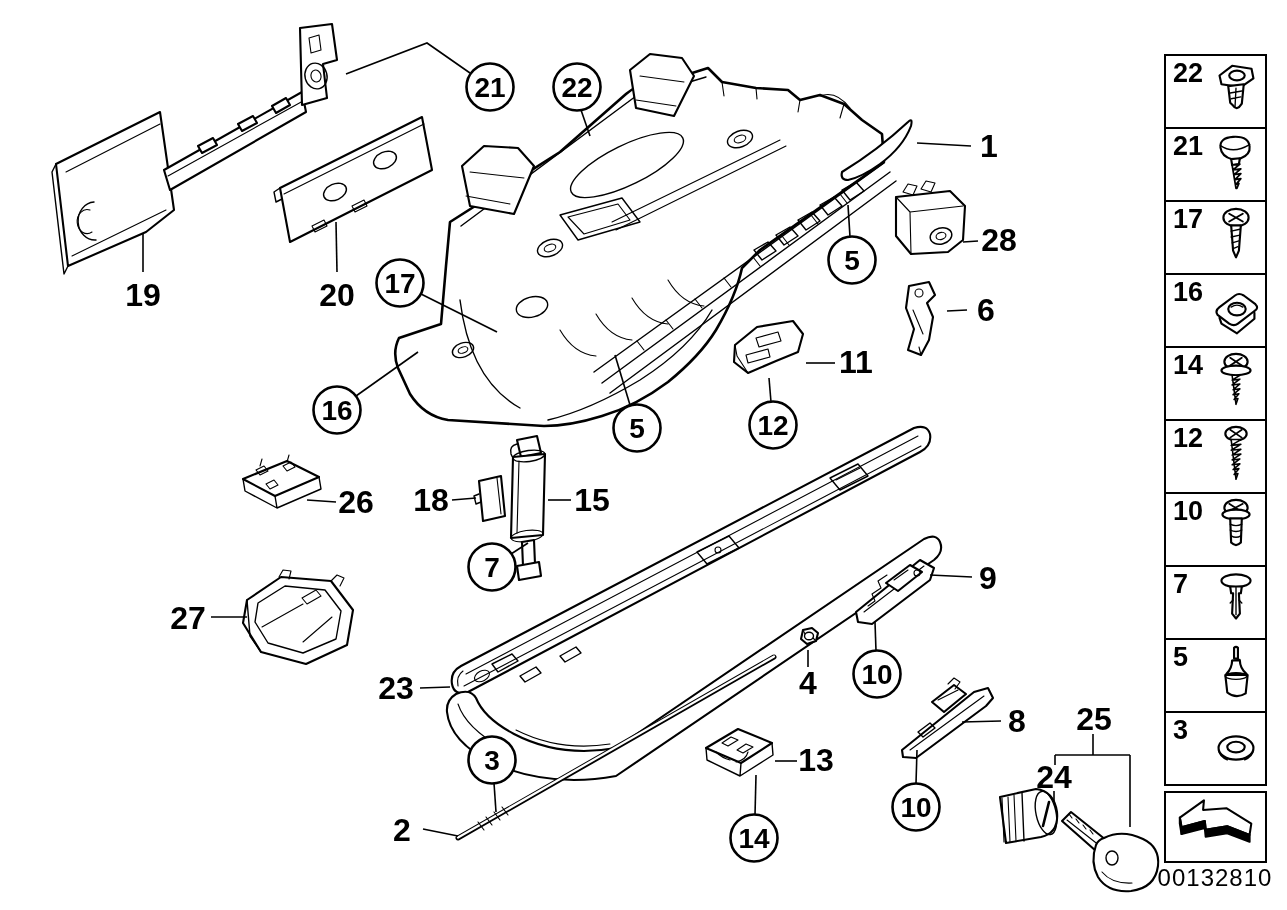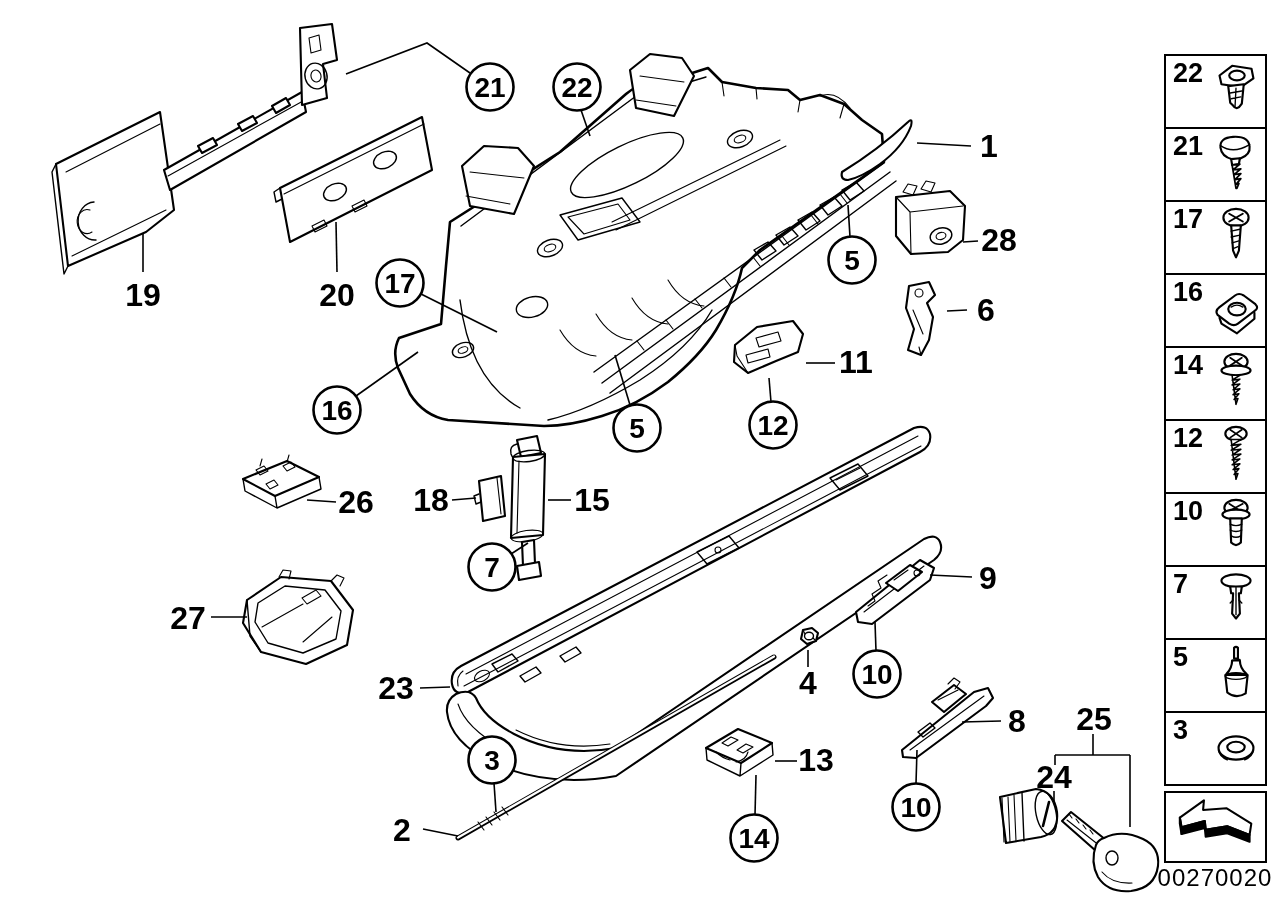--- a/index.html
+++ b/index.html
@@ -478,15 +478,15 @@
         <svg viewBox="0 0 94 72">
           <g stroke="#000" stroke-width="2.4" stroke-linejoin="round">
             <path fill="#fff" d="M5,24 L33,4 L32,15 L59,13 L88,31 L86,44 L60,34 L35,38 L34,28 L7,35 Z"></path>
             <path fill="#000" d="M7,35 L7,43 L34,36 L35,46 L60,42 L86,52 L86,44 L60,34 L35,38 L34,28 Z"></path>
             <path fill="#000" d="M5,24 L5,31 L7,43 L7,35 Z"></path>
           </g>
         </svg>
       </div>
     </div>
 
-<div id="image-id">00270020</div>
+<div id="image-id">00132810</div>
 
 </div>
 
 </body></html>

